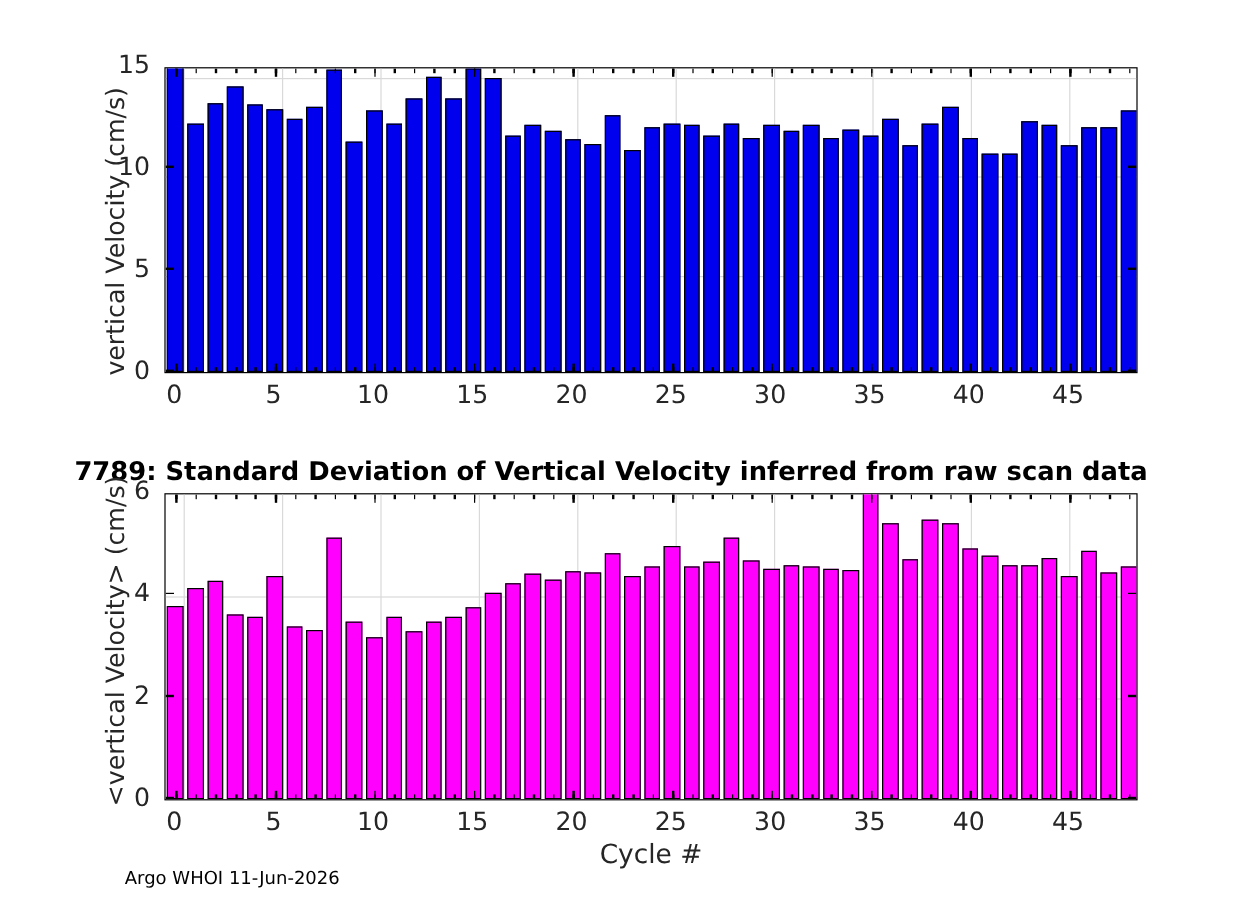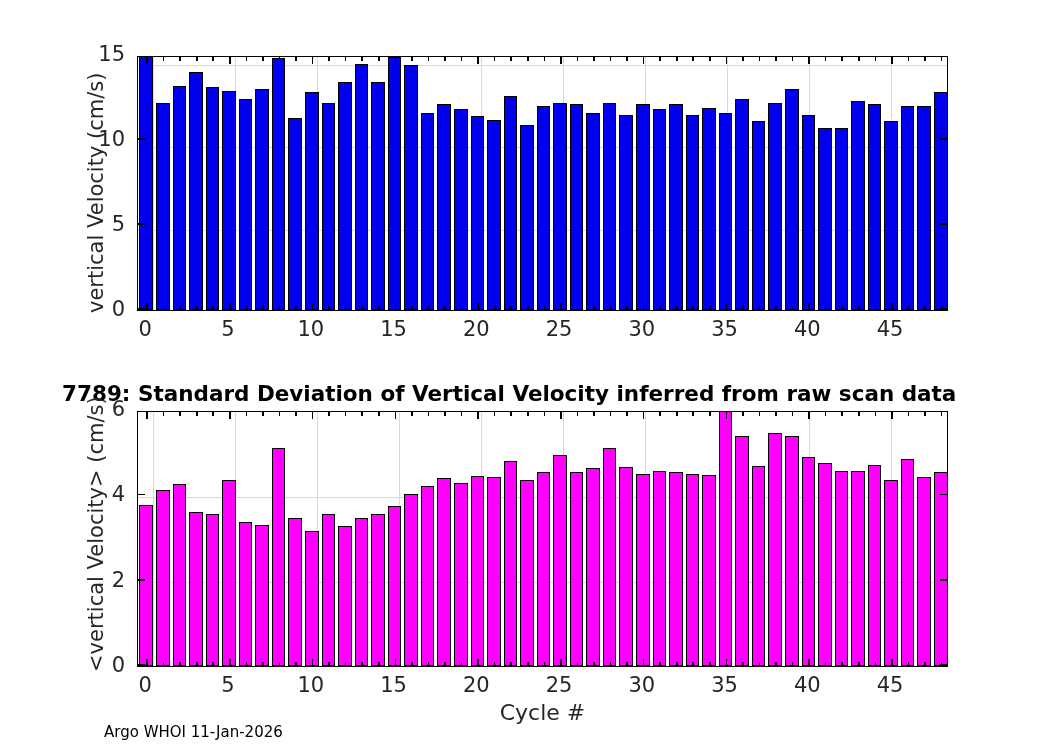--- a/index.html
+++ b/index.html
@@ -524,14 +524,14 @@
       <div class="xticklabel" style="left: 860.071px; top: 673px;">45</div>
     </div>
   <div id="yticklabels-bottom">
       <div class="yticklabel" style="left: 65px; top: 653px;">0</div>
       <div class="yticklabel" style="left: 65px; top: 567.667px;">2</div>
       <div class="yticklabel" style="left: 65px; top: 482.333px;">4</div>
       <div class="yticklabel" style="left: 65px; top: 397px;">6</div>
     </div>
 
   <div id="xlabel">Cycle #</div>
-  <div id="footer">Argo WHOI 11-Jan-2026</div>
+  <div id="footer">Argo WHOI 11-Jun-2026</div>
 </div>
 
 </body></html>

